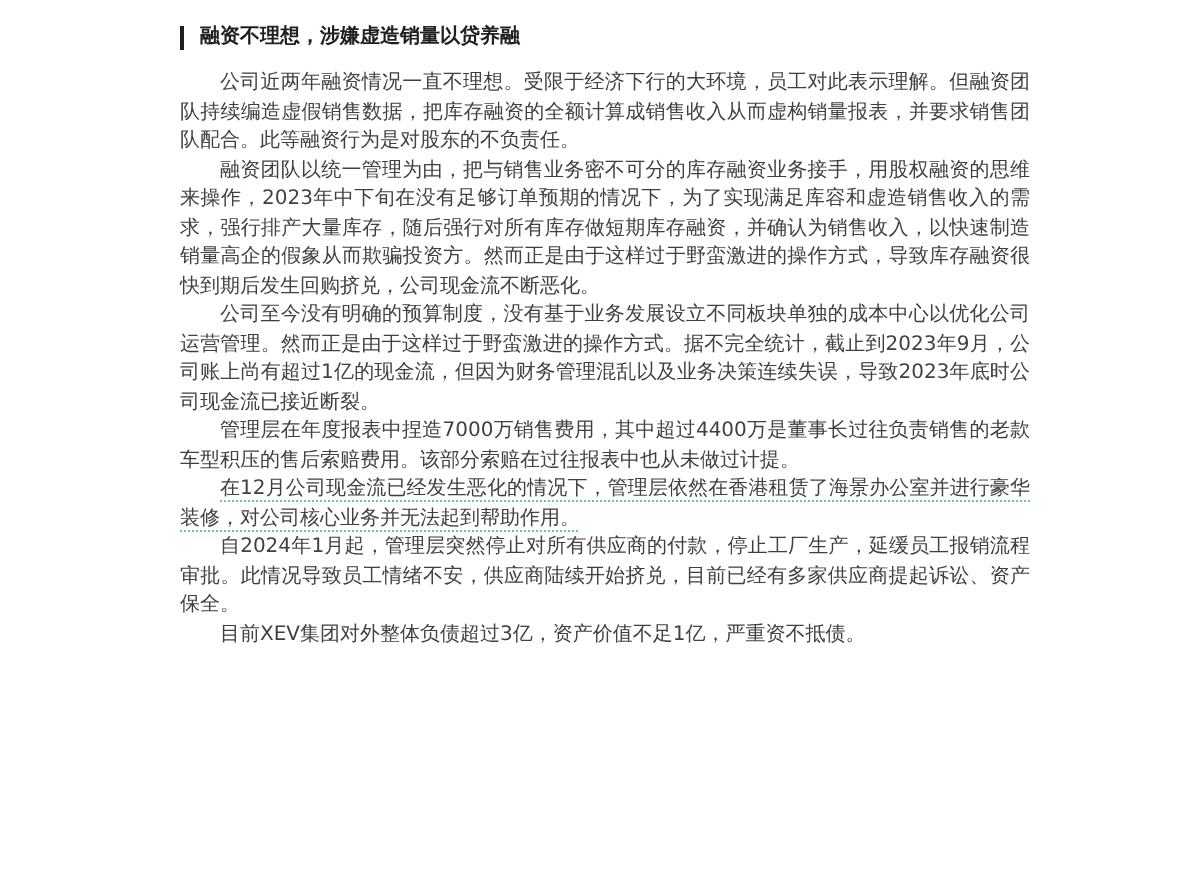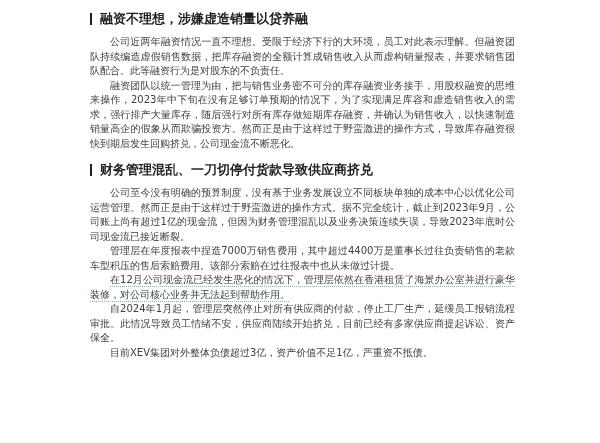--- a/index.html
+++ b/index.html
@@ -17,21 +17,21 @@
     box-sizing: border-box;
     width: 600px;
     height: 443px;
     padding: 11px 85px 6px 90px;
     color: var(--body-text, #404040);
   }
   .section-heading {
     display: flex;
     align-items: center;
     margin: 0 0 9px 0;
-    font-size: 13px;
+    font-size: 10px;
     line-height: 15px;
     font-weight: bold;
     color: var(--heading-text, #1f1f1f);
   }
   .section + .section .section-heading {
     margin-top: 11px;
   }
   .heading-bar {
     display: inline-block;
     width: 2px;
@@ -63,24 +63,20 @@
   <section class="section">
     <h2 class="section-heading">
       <span class="heading-bar"></span>
       <span>融资不理想，涉嫌虚造销量以贷养融</span>
     </h2>
     <p class="para">公司近两年融资情况一直不理想。受限于经济下行的大环境，员工对此表示理解。但融资团队持续编造虚假销售数据，把库存融资的全额计算成销售收入从而虚构销量报表，并要求销售团队配合。此等融资行为是对股东的不负责任。</p>
     <p class="para">融资团队以统一管理为由，把与销售业务密不可分的库存融资业务接手，用股权融资的思维来操作，2023年中下旬在没有足够订单预期的情况下，为了实现满足库容和虚造销售收入的需求，强行排产大量库存，随后强行对所有库存做短期库存融资，并确认为销售收入，以快速制造销量高企的假象从而欺骗投资方。然而正是由于这样过于野蛮激进的操作方式，导致库存融资很快到期后发生回购挤兑，公司现金流不断恶化。</p>
   </section>
 
   <section class="section">
-    <h2 class="section-heading">
-      <span class="heading-bar"></span>
-      <span>财务管理混乱、一刀切停付货款导致供应商挤兑</span>
-    </h2>
     <p class="para">公司至今没有明确的预算制度，没有基于业务发展设立不同板块单独的成本中心以优化公司运营管理。然而正是由于这样过于野蛮激进的操作方式。据不完全统计，截止到2023年9月，公司账上尚有超过1亿的现金流，但因为财务管理混乱以及业务决策连续失误，导致2023年底时公司现金流已接近断裂。</p>
     <p class="para">管理层在年度报表中捏造7000万销售费用，其中超过4400万是董事长过往负责销售的老款车型积压的售后索赔费用。该部分索赔在过往报表中也从未做过计提。</p>
     <p class="para underlined">在12月公司现金流已经发生恶化的情况下，管理层依然在香港租赁了海景办公室并进行豪华装修，对公司核心业务并无法起到帮助作用。</p>
     <p class="para">自2024年1月起，管理层突然停止对所有供应商的付款，停止工厂生产，延缓员工报销流程审批。此情况导致员工情绪不安，供应商陆续开始挤兑，目前已经有多家供应商提起诉讼、资产保全。</p>
     <p class="para">目前XEV集团对外整体负债超过3亿，资产价值不足1亿，严重资不抵债。</p>
   </section>
 
 </div>
 
 </body></html>

